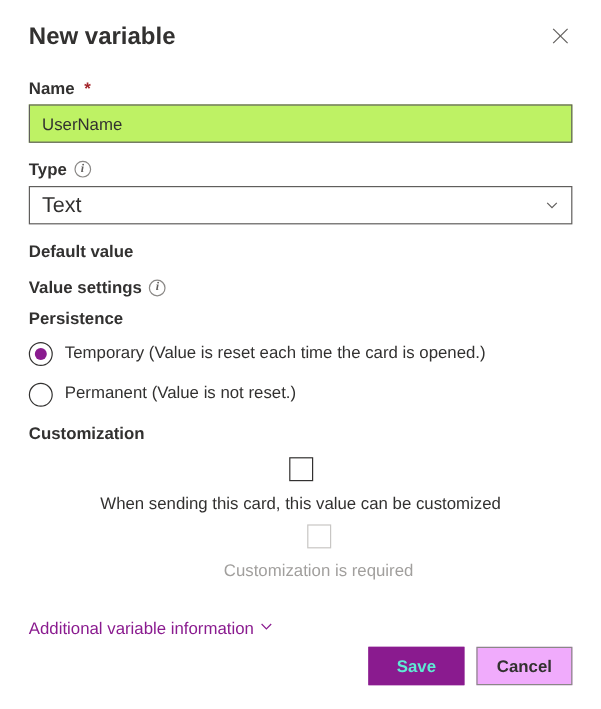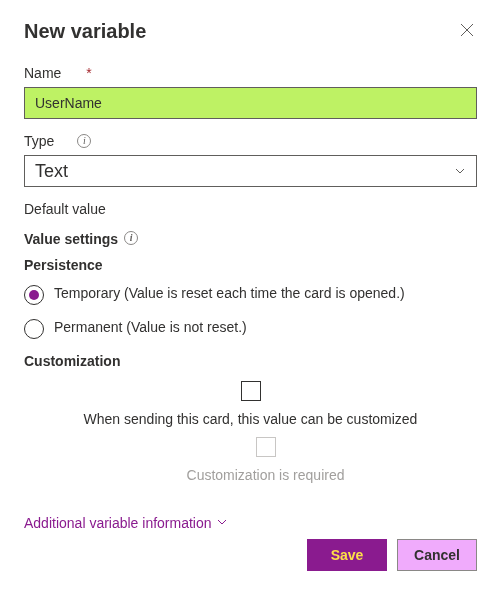--- a/index.html
+++ b/index.html
@@ -29,26 +29,26 @@
       width: 20px;
       height: 20px;
       display: flex;
       align-items: center;
       justify-content: center;
       color: #605e5c;
     }
     .close-btn svg { width: 14px; height: 14px; }
     .field-group { margin-bottom: 14px; }
     .label {
-      font-weight: 400;
+      font-weight: 700;
       font-size: 14px;
       margin-bottom: 6px;
       display: flex;
       align-items: center;
-      gap: 23px;
+      gap: 6px;
       color: #323130;
     }
     .required { color: #a4262c; margin-left: 2px; }
     .info-icon {
       width: 14px;
       height: 14px;
       border: 1px solid #8a8886;
       border-radius: 50%;
       display: inline-flex;
       align-items: center;
@@ -90,21 +90,21 @@
     .chevron {
       color: #605e5c;
     }
     .chevron svg { width: 12px; height: 12px; }
     .section-label {
       font-weight: 600;
       font-size: 14px;
       margin-top: 8px;
       margin-bottom: 10px;
       display: flex;
-      align-items: flex-start;
+      align-items: flex-end;
       gap: 6px;
     }
     .subsection-label {
       font-weight: 600;
       font-size: 14px;
       margin-bottom: 12px;
       margin-top: 6px;
     }
     .radio-row {
       display: flex;
@@ -177,21 +177,21 @@
       font-weight: 600;
       border: 1px solid #8a8886;
       background: #f0abfc;
       color: #323130;
       cursor: pointer;
       font-family: inherit;
     }
     .btn.primary {
       background: #8a1b8f;
       border-color: #8a1b8f;
-      color: #fde047;
+      color: #5eead4;
     }
   </style>
 </head>
 <body>
 
 <div class="header">
   <div class="title">New variable</div>
   <div class="close-btn">
     <span>
       <svg viewBox="0 0 14 14" stroke="currentColor" stroke-width="1" fill="none">

